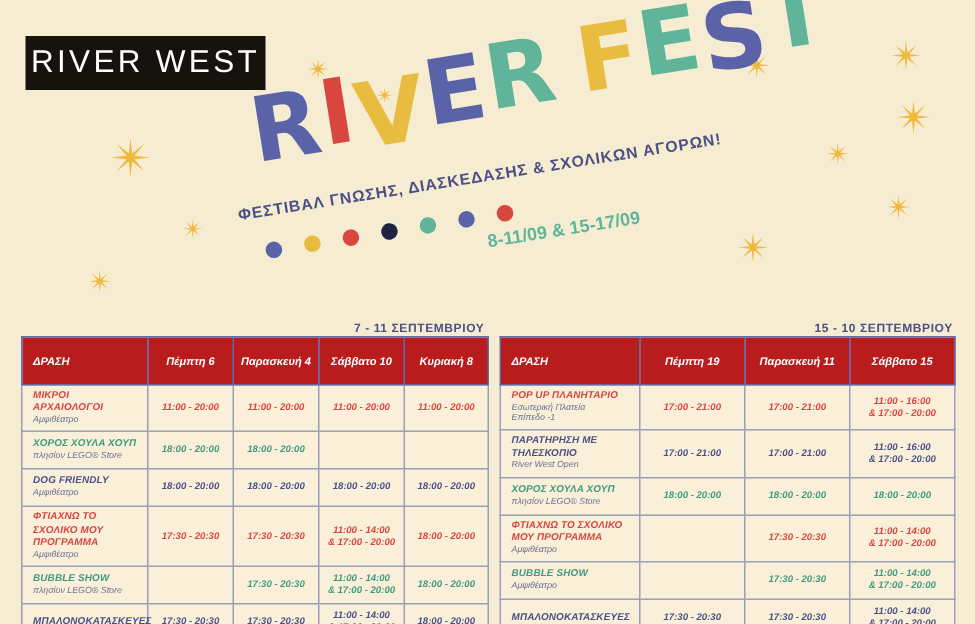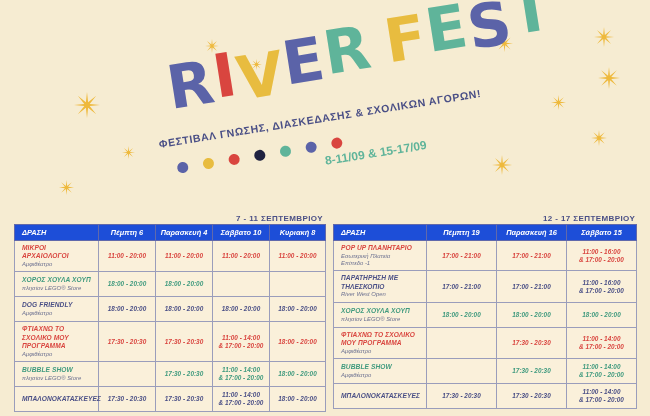--- a/index.html
+++ b/index.html
@@ -77,28 +77,28 @@
   
   .tbl { position: absolute; border-collapse: collapse; table-layout: fixed; }
   .tbl th, .tbl td {
     border: 1px solid #9a9dbb;
     padding: 3px 4px;
     vertical-align: middle;
     font-size: 6.4px;
     line-height: 1.25;
   }
   .tbl thead th {
-    background: #1d4ed8;
+    background: #b91c1c;
     color: #ffffff;
     border-color: #6169ab;
     font-size: 7.4px;
     font-weight: 700;
     font-style: italic;
     text-align: center;
-    height: 16px;
+    height: 32px;
     padding: 1px 4px;
   }
   .tbl thead th.act { text-align: left; padding-left: 7px; }
   .tbl td { background: #faf0da; }
   .tbl td.act { padding-left: 7px; }
   .act-title {
     font-weight: 700; font-style: italic; font-size: 6.6px;
     letter-spacing: 0.1px;
   }
   .act-venue {
@@ -145,41 +145,44 @@
           <polygon points="7.50,0.00 8.14,5.96 12.80,2.20 9.04,6.86 15.00,7.50 9.04,8.14 12.80,12.80 8.14,9.04 7.50,15.00 6.86,9.04 2.20,12.80 5.96,8.14 0.00,7.50 5.96,6.86 2.20,2.20 6.86,5.96" fill="#eeb93c"></polygon>
         </svg></div>
       <div class="star" style="left: 591px; top: 130px;"><svg width="16" height="16" viewBox="0 0 16 16">
           <polygon points="8.00,0.00 8.68,6.36 13.66,2.34 9.64,7.32 16.00,8.00 9.64,8.68 13.66,13.66 8.68,9.64 8.00,16.00 7.32,9.64 2.34,13.66 6.36,8.68 0.00,8.00 6.36,7.32 2.34,2.34 7.32,6.36" fill="#eeb93c"></polygon>
         </svg></div>
       <div class="star" style="left: 492px; top: 155px;"><svg width="20" height="20" viewBox="0 0 20 20">
           <polygon points="10.00,0.00 10.85,7.95 17.07,2.93 12.05,9.15 20.00,10.00 12.05,10.85 17.07,17.07 10.85,12.05 10.00,20.00 9.15,12.05 2.93,17.07 7.95,10.85 0.00,10.00 7.95,9.15 2.93,2.93 9.15,7.95" fill="#eeb93c"></polygon>
         </svg></div>
     </div>
 
+  <div class="logo-badge">
+    <span class="logo-text">RIVER WEST</span>
+  </div>
 
   <div class="wordmark">
     <div class="wm-letters" id="wm-letters">
         <span style="color: rgb(91, 99, 168); position: relative; top: 0px;">R</span>
         <span style="color: rgb(217, 69, 63); position: relative; top: -4px;">I</span>
         <span style="color: rgb(232, 188, 63); position: relative; top: 2px;">V</span>
         <span style="color: rgb(91, 99, 168); position: relative; top: -6px;">E</span>
         <span style="color: rgb(95, 180, 154); position: relative; top: -10px;">R</span>
         <span class="sp" style="position: relative; top: 0px;">&nbsp;</span>
         <span style="color: rgb(232, 188, 63); position: relative; top: -12px;">F</span>
         <span style="color: rgb(95, 180, 154); position: relative; top: -16px;">E</span>
         <span style="color: rgb(91, 99, 168); position: relative; top: -12px;">S</span>
         <span style="color: rgb(95, 180, 154); position: relative; top: -20px;">T</span>
       </div>
     <div class="wm-dots" id="wm-dots"><i style="background: rgb(91, 99, 168);"></i><i style="background: rgb(232, 188, 63);"></i><i style="background: rgb(217, 69, 63);"></i><i style="background: rgb(31, 34, 64);"></i><i style="background: rgb(95, 180, 154);"></i><i style="background: rgb(91, 99, 168);"></i><i style="background: rgb(217, 69, 63);"></i></div>
     <div class="wm-sub">ΦΕΣΤΙΒΑΛ ΓΝΩΣΗΣ, ΔΙΑΣΚΕΔΑΣΗΣ &amp; ΣΧΟΛΙΚΩΝ ΑΓΟΡΩΝ!</div>
     <div class="wm-dates">8-11/09 &amp; 15-17/09</div>
   </div>
 
   <div class="sec-label" style="left:236px; top:214px;">7 - 11 ΣΕΠΤΕΜΒΡΙΟΥ</div>
-  <div class="sec-label" style="left:543px; top:214px;">12 - 17 ΣΕΠΤΕΜΒΡΙΟΥ</div>
+  <div class="sec-label" style="left:543px; top:214px;">15 - 10 ΣΕΠΤΕΜΒΡΙΟΥ</div>
 
   <div id="table-left-anchor"></div>
   <div id="table-right-anchor"></div>
 
 <table class="tbl" style="left: 14px; top: 224px; width: 311px;">
       <colgroup>
         <col style="width: 84px;">
         <col style="width: 57px;">
         <col style="width: 57px;">
         <col style="width: 57px;">
@@ -263,21 +266,21 @@
       <colgroup>
         <col style="width: 93px;">
         <col style="width: 70px;">
         <col style="width: 70px;">
         <col style="width: 70px;">
       </colgroup>
       <thead>
         <tr>
           <th class="act">ΔΡΑΣΗ</th>
           <th>Πέμπτη 19</th>
-          <th>Παρασκευή 16</th>
+          <th>Παρασκευή 11</th>
           <th>Σάββατο 15</th>
         </tr>
       </thead>
       <tbody>
         <tr style="height: 25px;">
           <td class="act">
             <div class="act-title c-red">POP UP ΠΛΑΝΗΤΑΡΙΟ</div>
             <div class="act-venue" style="white-space: pre-line;">Εσωτερική Πλατεία
 Επίπεδο -1</div>
           </td>

